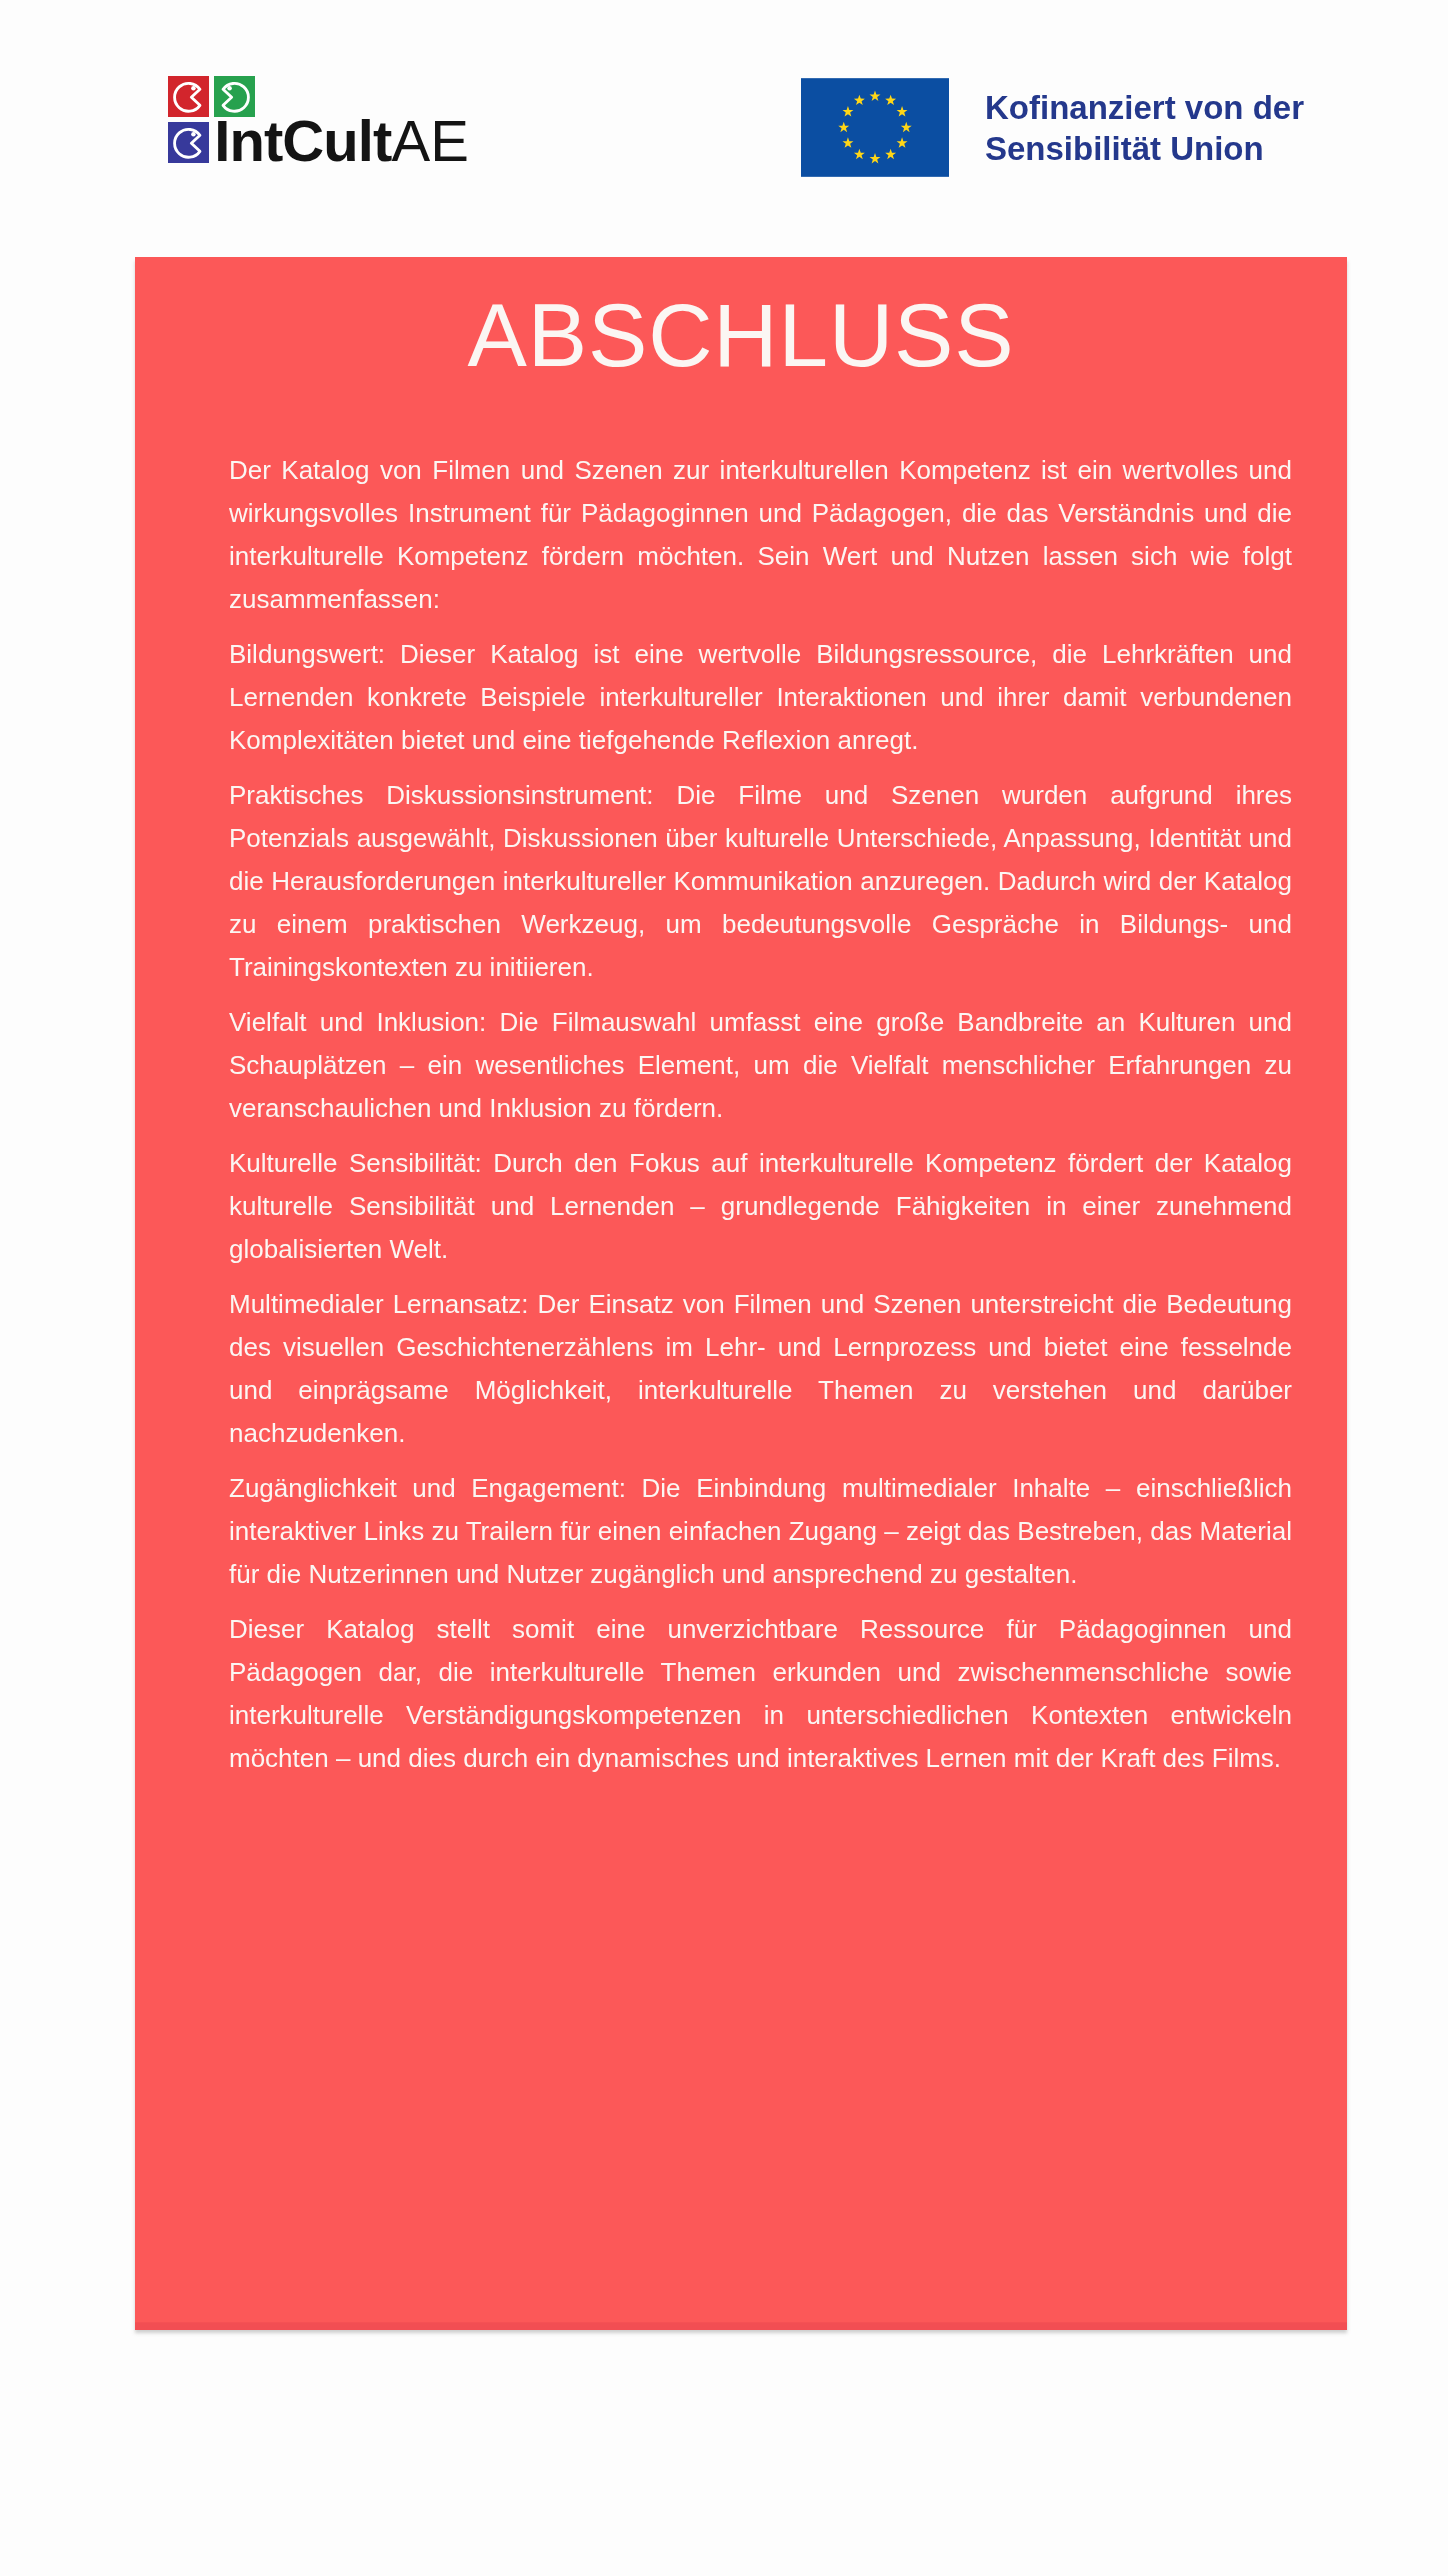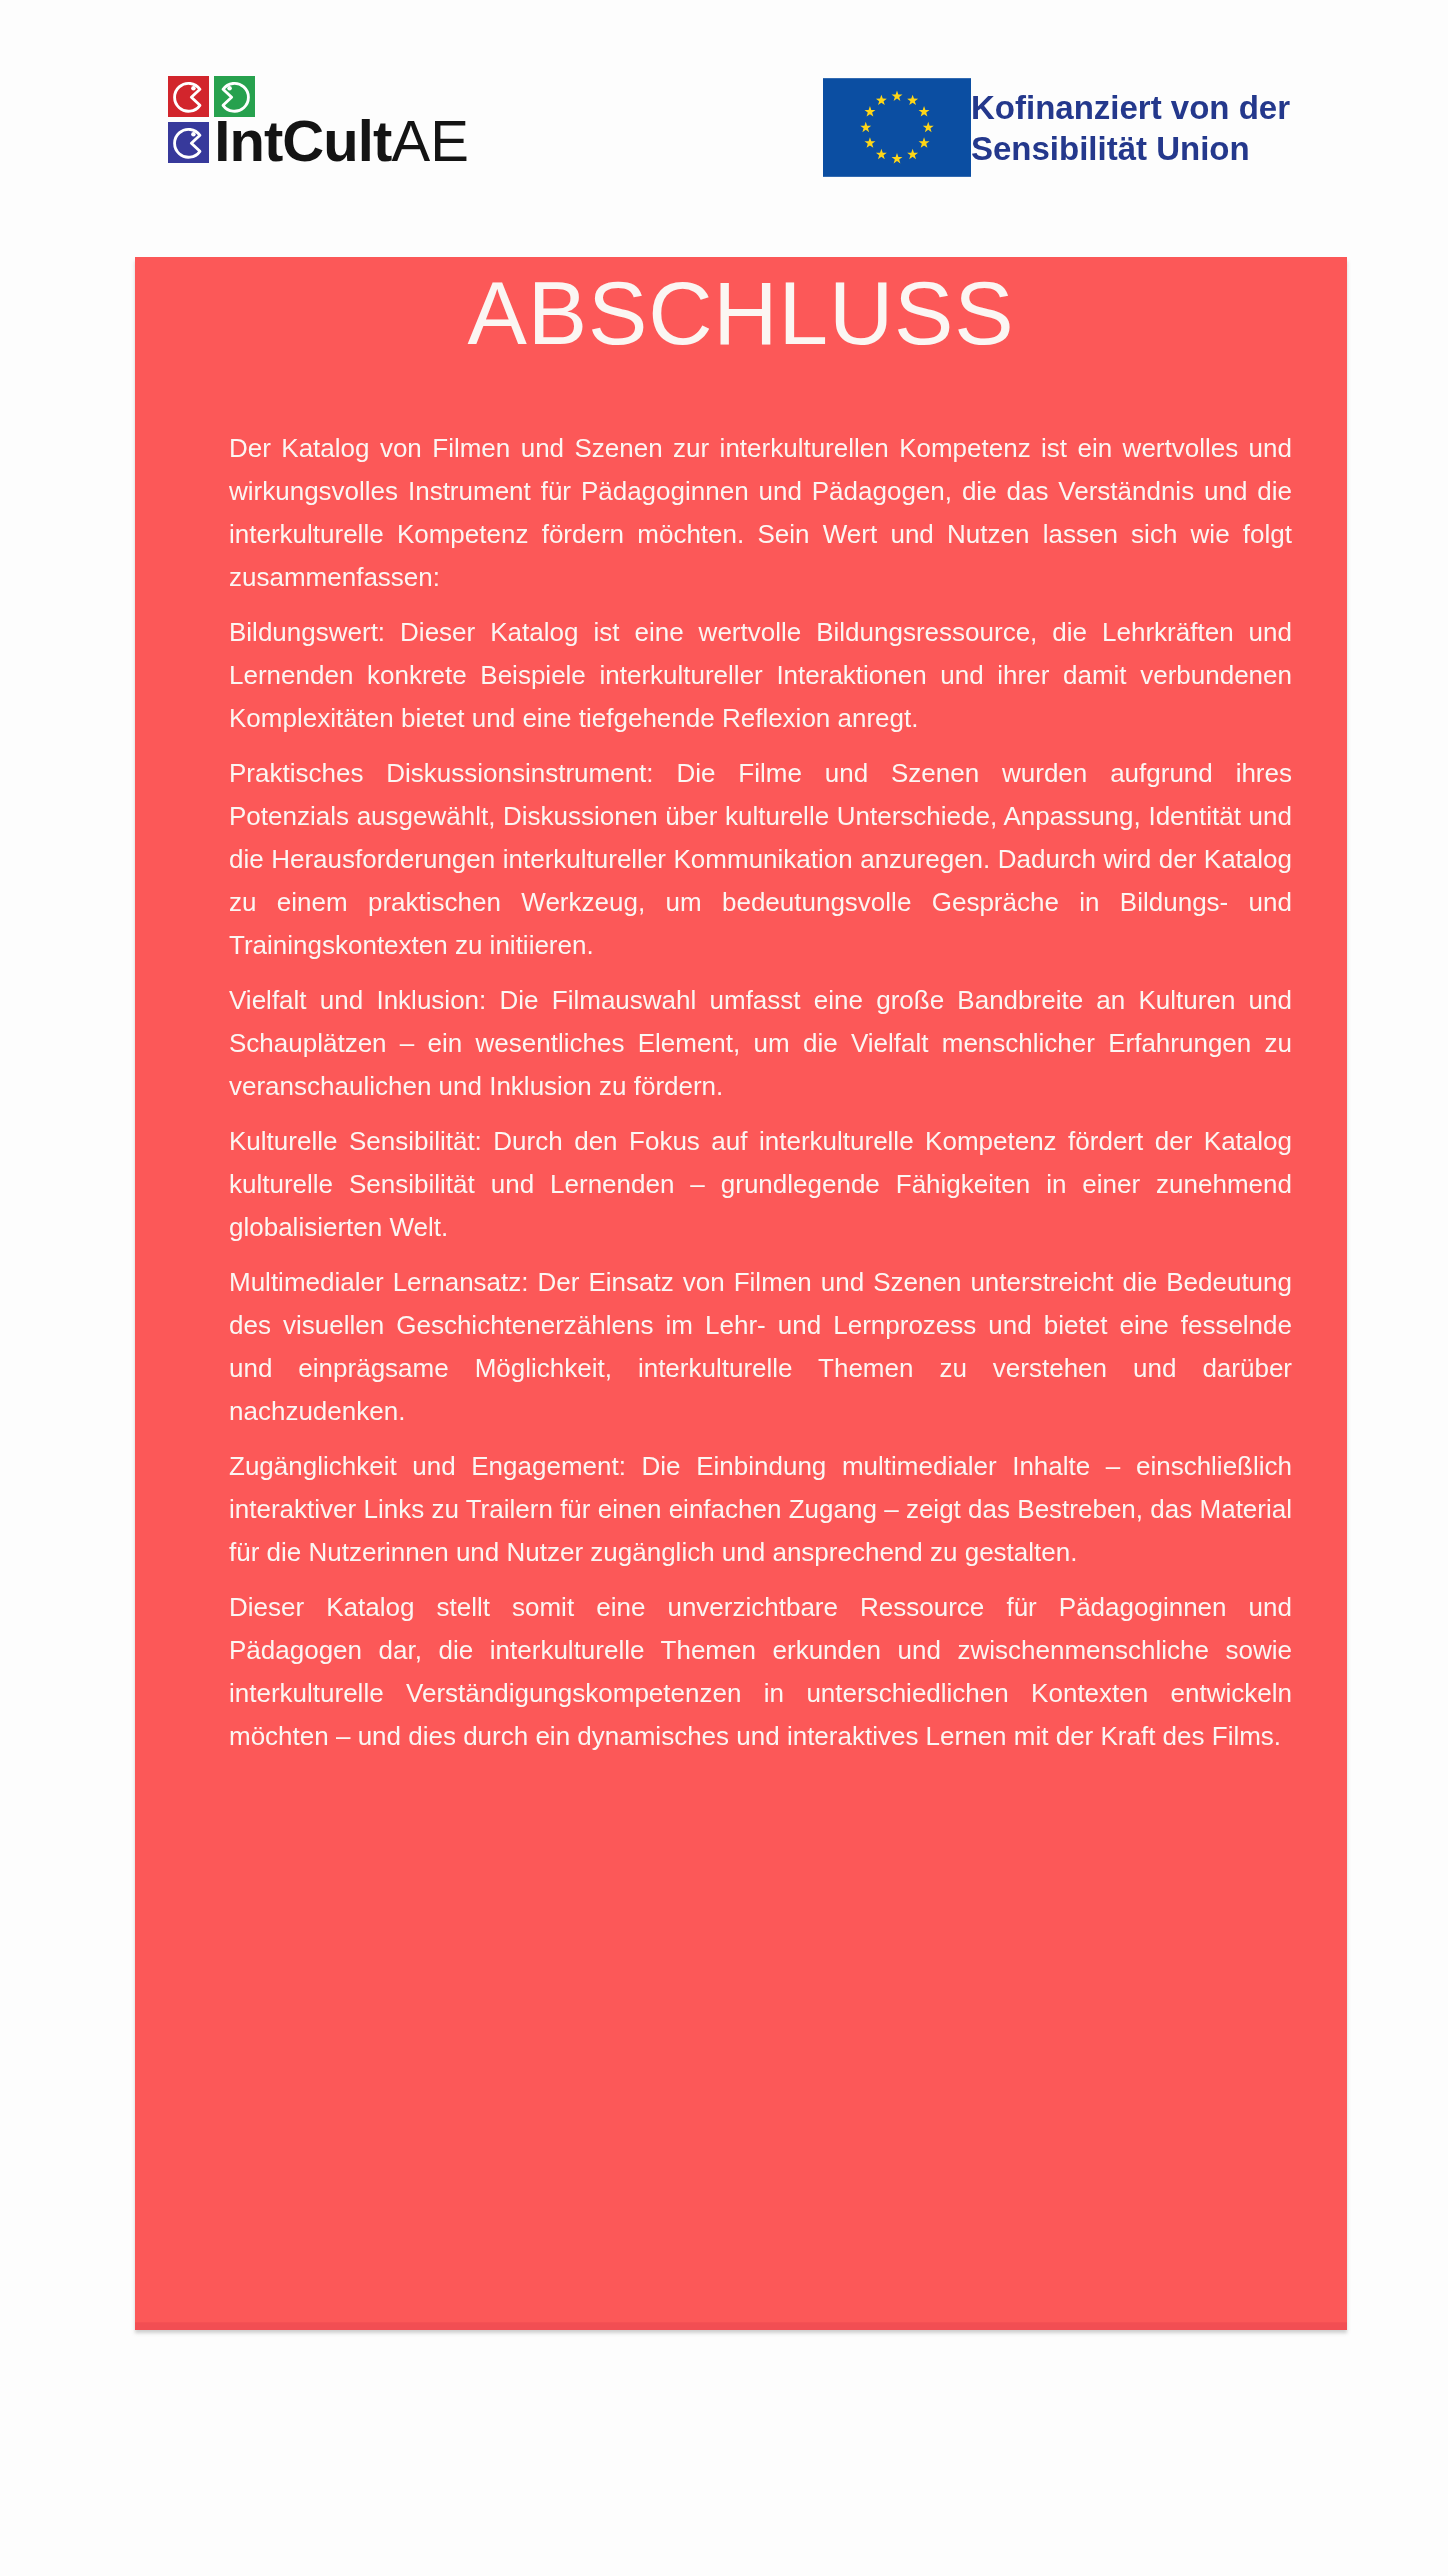--- a/index.html
+++ b/index.html
@@ -41,40 +41,40 @@
     font-size:58px;line-height:41px;
     color:var(--logo-text);
     letter-spacing:-0.9px;
     white-space:nowrap;
     transform:translateY(-1.7px);
   }
   .wordmark .bold{font-weight:700;}
   .wordmark .light{font-weight:400;letter-spacing:0;}
 
   .eu{
-    position:absolute;left:823px;top:78px;
-    display:flex;align-items:center;
+    position:absolute;left:801px;top:78px;
+    display:flex;align-items:center;gap:36px;
   }
   .eu-flag{width:148px;height:99px;display:block;flex:0 0 auto;}
   .eu-text{
     font-size:33px;line-height:41px;font-weight:700;
     color:var(--eu-text);
     white-space:nowrap;
   }
 
   
   .panel{
     position:absolute;left:135px;top:257px;
     width:1212px;height:2073px;
     background:var(--panel-bg);
     box-shadow:0 4.3px 3.4px rgba(120,120,120,0.35), inset 0 -7.7px 0 rgba(190,30,60,0.15);
     overflow:hidden;
   }
   .panel h1{
-    margin:0;padding-top:5px;
+    margin:0;padding-top:27px;
     text-align:center;
     font-size:89px;line-height:103px;
     font-weight:400;
     color:var(--panel-fg);
     letter-spacing:0.9px;
   }
   .panel .body{
     margin:62px 43px 0 82px;
     color:var(--panel-fg);
     font-size:26px;line-height:43px;

